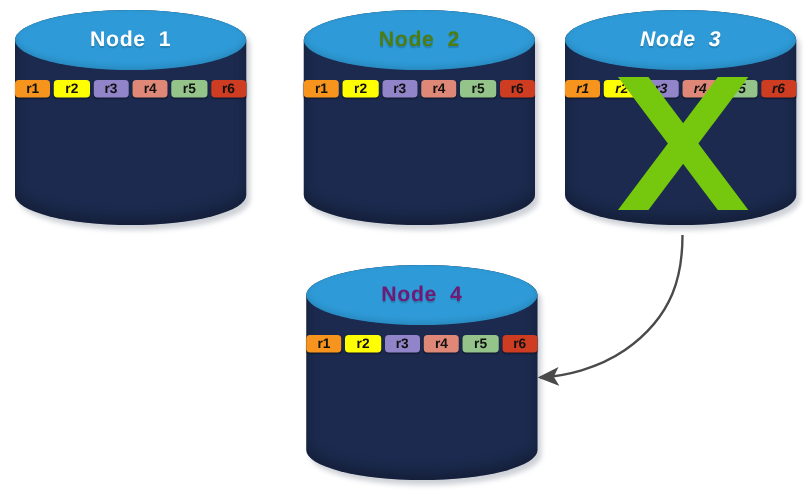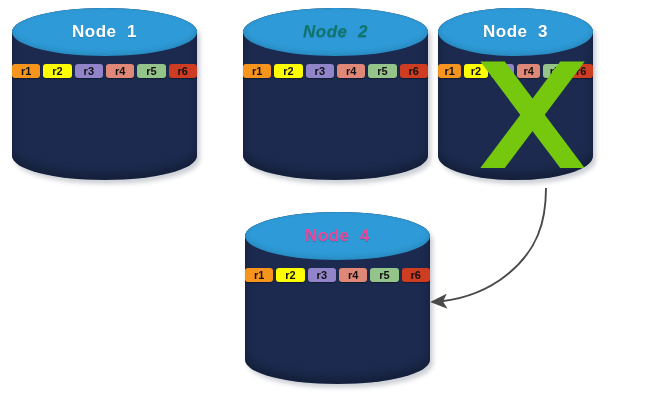--- a/index.html
+++ b/index.html
@@ -142,43 +142,43 @@
           </div>
           <div class="row-bar" style="background: rgb(206, 60, 34); width: 115px;">
             <span class="row-label">r6</span>
           </div>
         </div>
       </div>
       <div class="node" style="left: 243px; top: 8px; width: 185px; height: 172px;">
         <div class="cyl-shadow"></div>
         <div class="cyl-body" style="background: rgb(27, 42, 78);"></div>
         <div class="cyl-top" style="background: rgb(46, 155, 216);"></div>
-        <div class="node-label" style="color: #0f766e; font-style: italic;">Node  2</div>
-        <div class="rows" style="top: 56px;">
-          <div class="row-bar" style="background: rgb(247, 148, 29); width: 115px;">
-            <span class="row-label">r1</span>
-          </div>
-          <div class="row-bar" style="background: rgb(255, 255, 0); width: 115px;">
-            <span class="row-label">r2</span>
-          </div>
-          <div class="row-bar" style="background: rgb(145, 132, 200); width: 115px;">
-            <span class="row-label">r3</span>
-          </div>
-          <div class="row-bar" style="background: rgb(224, 136, 120); width: 115px;">
-            <span class="row-label">r4</span>
-          </div>
-          <div class="row-bar" style="background: rgb(148, 196, 138); width: 115px;">
-            <span class="row-label">r5</span>
-          </div>
-          <div class="row-bar" style="background: rgb(206, 60, 34); width: 115px;">
-            <span class="row-label">r6</span>
-          </div>
-        </div>
-      </div>
-      <div class="node" style="left: 438px; top: 8px; width: 155px; height: 172px;">
+        <div class="node-label" style="color: #4d7c0f;">Node  2</div>
+        <div class="rows" style="top: 56px;">
+          <div class="row-bar" style="background: rgb(247, 148, 29); width: 115px;">
+            <span class="row-label">r1</span>
+          </div>
+          <div class="row-bar" style="background: rgb(255, 255, 0); width: 115px;">
+            <span class="row-label">r2</span>
+          </div>
+          <div class="row-bar" style="background: rgb(145, 132, 200); width: 115px;">
+            <span class="row-label">r3</span>
+          </div>
+          <div class="row-bar" style="background: rgb(224, 136, 120); width: 115px;">
+            <span class="row-label">r4</span>
+          </div>
+          <div class="row-bar" style="background: rgb(148, 196, 138); width: 115px;">
+            <span class="row-label">r5</span>
+          </div>
+          <div class="row-bar" style="background: rgb(206, 60, 34); width: 115px;">
+            <span class="row-label">r6</span>
+          </div>
+        </div>
+      </div>
+      <div class="node" style="left: 452px; top: 8px; width: 185px; height: 172px; font-style: italic;">
         <div class="cyl-shadow"></div>
         <div class="cyl-body" style="background: rgb(27, 42, 78);"></div>
         <div class="cyl-top" style="background: rgb(46, 155, 216);"></div>
         <div class="node-label" style="color: rgb(255, 255, 255);">Node  3</div>
         <div class="rows" style="top: 56px;">
           <div class="row-bar" style="background: rgb(247, 148, 29); width: 115px;">
             <span class="row-label">r1</span>
           </div>
           <div class="row-bar" style="background: rgb(255, 255, 0); width: 115px;">
             <span class="row-label">r2</span>
@@ -198,21 +198,21 @@
         </div>
         <svg class="x-mark" viewBox="0 0 100 100" width="111" height="138" style="left: 39px; top: 40px;">
           <path d="M3,0 L25,0 L97,96 L75,96 Z" fill="#76C80E"></path>
           <path d="M75,0 L97,0 L25,96 L3,96 Z" fill="#76C80E"></path>
         </svg>
       </div>
       <div class="node" style="left: 245px; top: 212px; width: 185px; height: 172px;">
         <div class="cyl-shadow"></div>
         <div class="cyl-body" style="background: rgb(27, 42, 78);"></div>
         <div class="cyl-top" style="background: rgb(46, 155, 216);"></div>
-        <div class="node-label" style="color: #ec4899;">Node  4</div>
+        <div class="node-label" style="color: #701a75;">Node  4</div>
         <div class="rows" style="top: 56px;">
           <div class="row-bar" style="background: rgb(247, 148, 29); width: 115px;">
             <span class="row-label">r1</span>
           </div>
           <div class="row-bar" style="background: rgb(255, 255, 0); width: 115px;">
             <span class="row-label">r2</span>
           </div>
           <div class="row-bar" style="background: rgb(145, 132, 200); width: 115px;">
             <span class="row-label">r3</span>
           </div>

